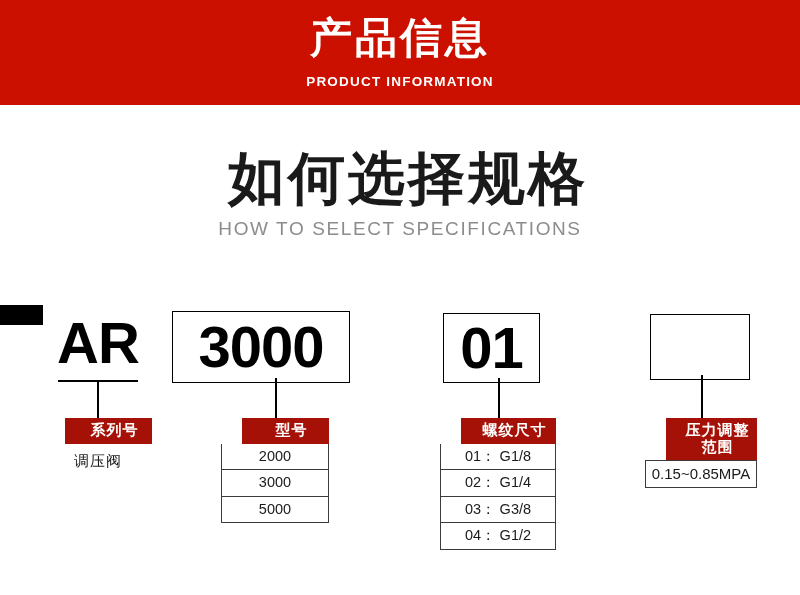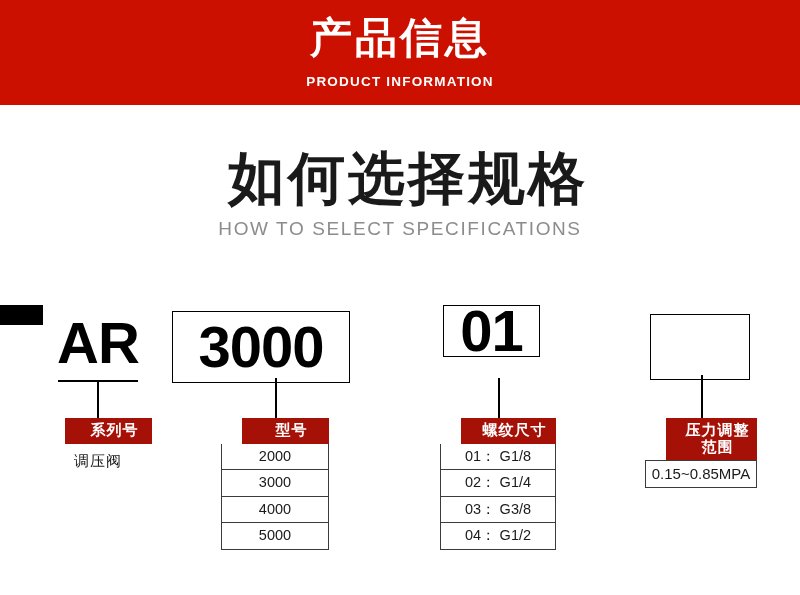--- a/index.html
+++ b/index.html
@@ -117,23 +117,23 @@
   
   #dash-1 {
     left: 381px;
     top: 38px;
     width: 43px;
     height: 10px;
   }
   
   #part-thread {
     left: 443px;
-    top: 0;
+    top: 8px;
     width: 97px;
-    height: 52px;
+    height: 70px;
   }
   
   #dash-2 {
     left: 589px;
     top: 38px;
     width: 43px;
     height: 10px;
   }
   
   #part-pressure {
@@ -252,21 +252,20 @@
 <div class="legend-col" id="col-series">
   <div class="legend-head">系列号</div>
   <div class="legend-plain">调压阀</div>
 </div>
 
 <div class="legend-col" id="col-model">
   <div class="legend-head">型号</div>
   <div class="legend-list">
     <div class="legend-item">2000</div>
     <div class="legend-item">3000</div>
-    <div class="legend-item">4000</div>
     <div class="legend-item">5000</div>
   </div>
 </div>
 
 <div class="legend-col" id="col-thread">
   <div class="legend-head">螺纹尺寸</div>
   <div class="legend-list">
     <div class="legend-item">01： G1/8</div>
     <div class="legend-item">02： G1/4</div>
     <div class="legend-item">03： G3/8</div>

